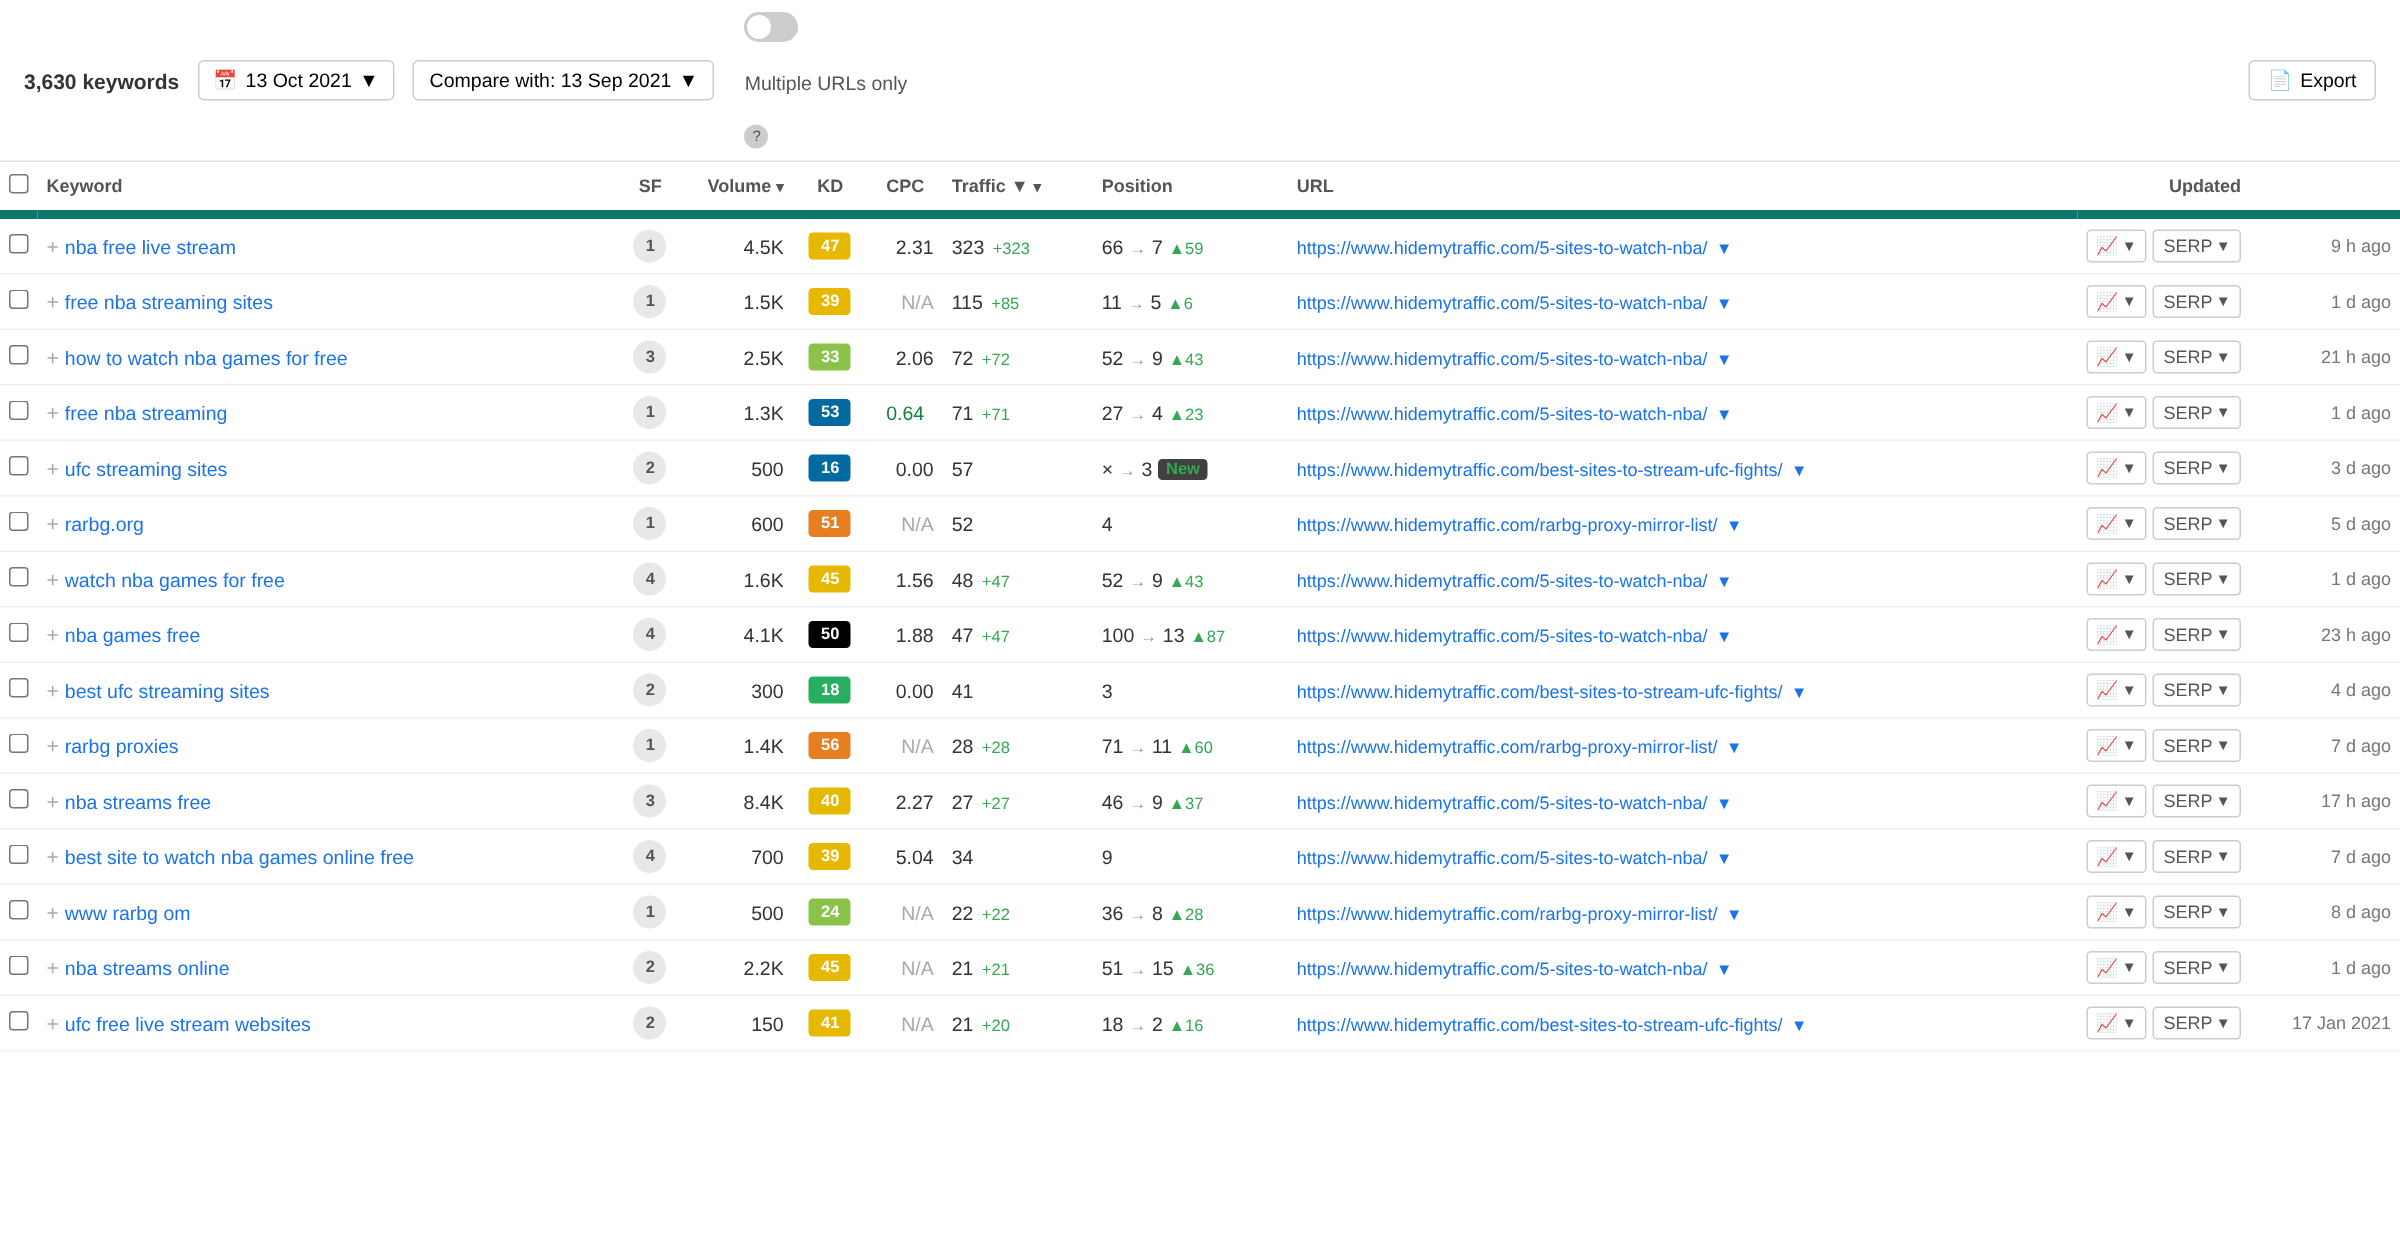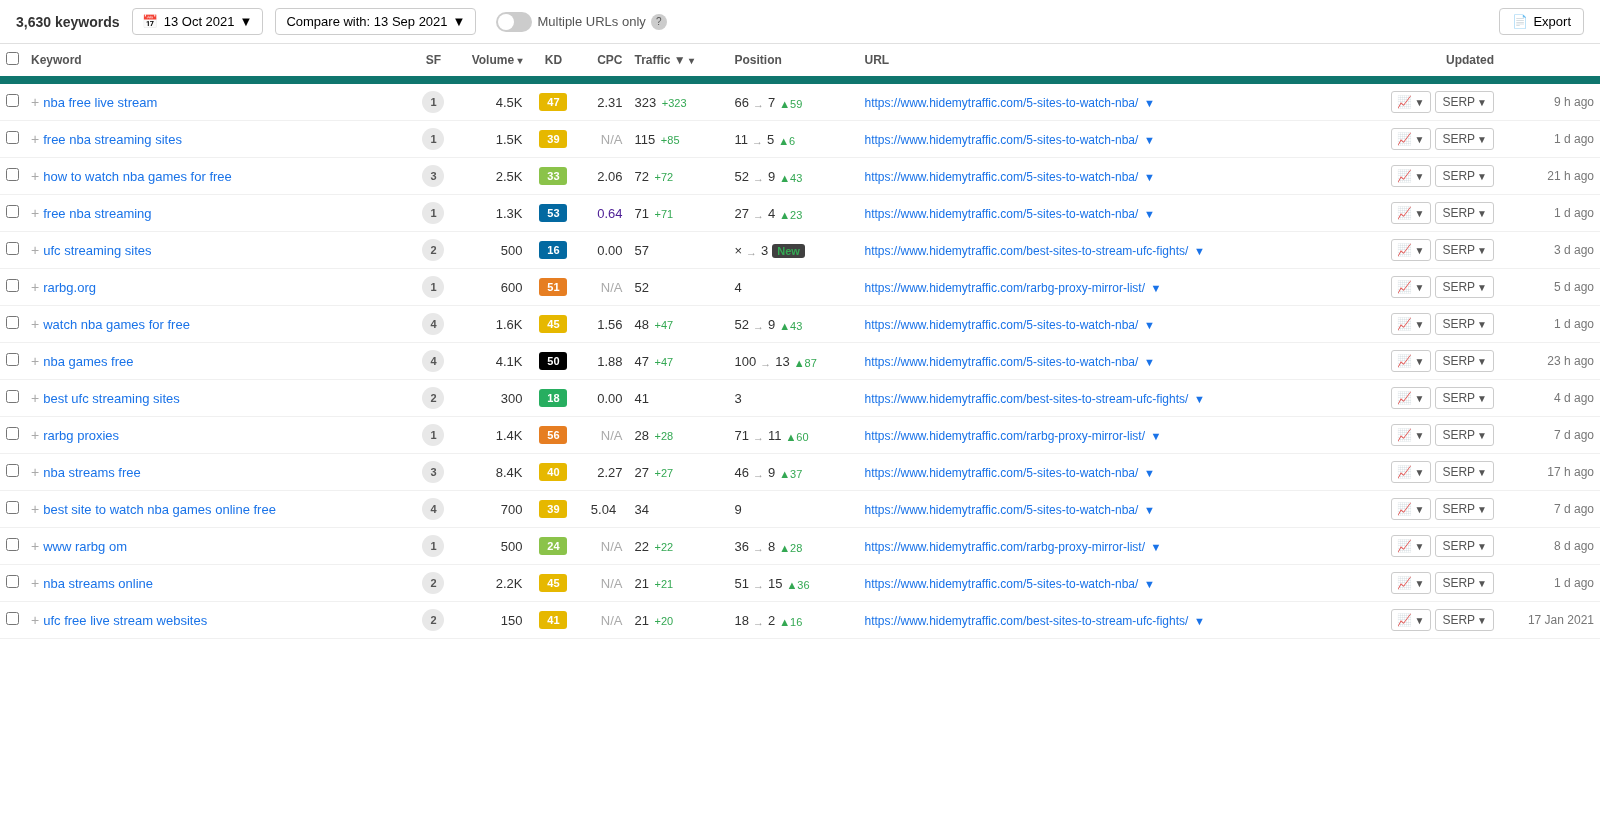--- a/index.html
+++ b/index.html
@@ -9,42 +9,42 @@
       display: flex; align-items: center; padding: 8px 16px; border-bottom: 1px solid #e0e0e0;
       gap: 12px; background: #fff;
     }
     .keywords-count { font-weight: bold; font-size: 14px; }
     .date-btn, .compare-btn {
       display: flex; align-items: center; gap: 5px;
       border: 1px solid #ccc; border-radius: 4px; padding: 5px 10px;
       background: #fff; cursor: pointer; font-size: 13px;
     }
     .date-btn .cal-icon { color: #555; }
-    .toggle-wrap { display: flex; align-items: center; gap: 5px; margin-left: 8px; }
+    .toggle-wrap { display: flex; gap: 20px; margin-left: 8px; flex-direction: column; }
     .toggle {
       width: 36px; height: 20px; background: #ccc; border-radius: 10px; position: relative; cursor: pointer;
     }
     .toggle-knob {
       width: 16px; height: 16px; background: #fff; border-radius: 50%;
       position: absolute; top: 2px; left: 2px; transition: left 0.2s;
     }
     .toggle-label { color: #555; font-size: 13px; }
     .help-icon {
       width: 16px; height: 16px; border-radius: 50%; background: #ccc;
       display: inline-flex; align-items: center; justify-content: center;
       font-size: 10px; color: #555; cursor: pointer;
     }
     .export-btn {
       margin-left: auto; display: flex; align-items: center; gap: 5px;
       border: 1px solid #ccc; border-radius: 4px; padding: 5px 12px;
       background: #fff; cursor: pointer; font-size: 13px;
     }
 
     table { width: 100%; border-collapse: collapse; }
-    thead tr { border-bottom: 8px solid #0f766e; }
+    thead tr { border-bottom: 6px solid #0f766e; }
     thead th {
       padding: 8px 6px; text-align: left; font-weight: 600; font-size: 12px;
       color: #555; white-space: nowrap;
     }
     thead th.sortable { cursor: pointer; }
     thead th.sortable::after { content: ' ▾'; font-size: 10px; }
     tbody tr { border-bottom: 1px solid #f0f0f0; }
     tbody td { padding: 7px 6px; vertical-align: middle; }
 
     .checkbox-col { width: 24px; text-align: center; }
@@ -79,21 +79,21 @@
       border: 1px solid #ccc; border-radius: 3px; padding: 3px 6px;
       background: #fff; cursor: pointer; font-size: 12px; color: #555;
     }
     .chart-btn .chevron, .serp-btn .chevron { font-size: 10px; }
 
     .updated-cell { white-space: nowrap; color: #777; font-size: 12px; }
 
     .col-sf { width: 50px; text-align: center; }
     .col-volume { width: 70px; text-align: right; }
     .col-kd { width: 50px; text-align: center; }
-    .col-cpc { width: 50px; text-align: right; }
+    .col-cpc { width: 50px; text-align: center; }
     .col-traffic { width: 100px; }
     .col-position { width: 130px; }
     .col-url { }
     .col-updated { width: 100px; text-align: right; }
   </style>
 </head>
 <body>
 
 <div class="top-bar">
   <span class="keywords-count">3,630 keywords</span>
@@ -247,21 +247,21 @@
     </div>
   </td>
         <td class="col-updated updated-cell"><span>21 h ago</span></td>
       </tr>
       <tr>
         <td class="checkbox-col"><input type="checkbox" style=""></td>
         <td><span class="plus-btn">+</span><a class="keyword-link">free nba streaming</a></td>
         <td class="col-sf"><span class="sf-badge">1</span></td>
         <td class="col-volume" style="text-align: right;"><span>1.3K</span></td>
         <td class="col-kd" style="text-align: center;"><span class="kd-badge" style="background:#0369a1">53</span></td>
-        <td class="col-cpc" style="text-align: right; color: #4c1d95;"><span>0.64</span></td>
+        <td class="col-cpc" style="color: #15803d;"><span>0.64</span></td>
         <td class="col-traffic"><span>71</span> <span class="traffic-plus">+71</span></td>
         <td class="col-position">
           <div class="position-cell">
             <span>27</span>
             <span class="pos-arrow">→</span>
             <span>4</span> 
             <span style="color:#34a853;font-size:11px;">▲23</span>
           </div>
         </td>
         <td class="col-url url-cell"><a class="url-link" href="#">https://www.hidemytraffic.com/5-sites-to-watch-nba/</a> <span class="url-dropdown">▼</span></td>
@@ -489,21 +489,21 @@
     </div>
   </td>
         <td class="col-updated updated-cell"><span>17 h ago</span></td>
       </tr>
       <tr>
         <td class="checkbox-col"><input type="checkbox" style=""></td>
         <td><span class="plus-btn">+</span><a class="keyword-link">best site to watch nba games online free</a></td>
         <td class="col-sf"><span class="sf-badge">4</span></td>
         <td class="col-volume" style="text-align: right;"><span>700</span></td>
         <td class="col-kd" style="text-align: center;"><span class="kd-badge" style="background:#e6b800">39</span></td>
-        <td class="col-cpc" style="text-align: center; color: rgb(51, 51, 51);"><span>5.04</span></td>
+        <td class="col-cpc" style="text-align: right; color: rgb(51, 51, 51);"><span>5.04</span></td>
         <td class="col-traffic"><span>34</span></td>
         <td class="col-position">
           <div class="position-cell">
             <span>9</span>
           </div>
         </td>
         <td class="col-url url-cell"><a class="url-link" href="#">https://www.hidemytraffic.com/5-sites-to-watch-nba/</a> <span class="url-dropdown">▼</span></td>
         <td>
     <div class="action-btns">
       <button class="chart-btn">

